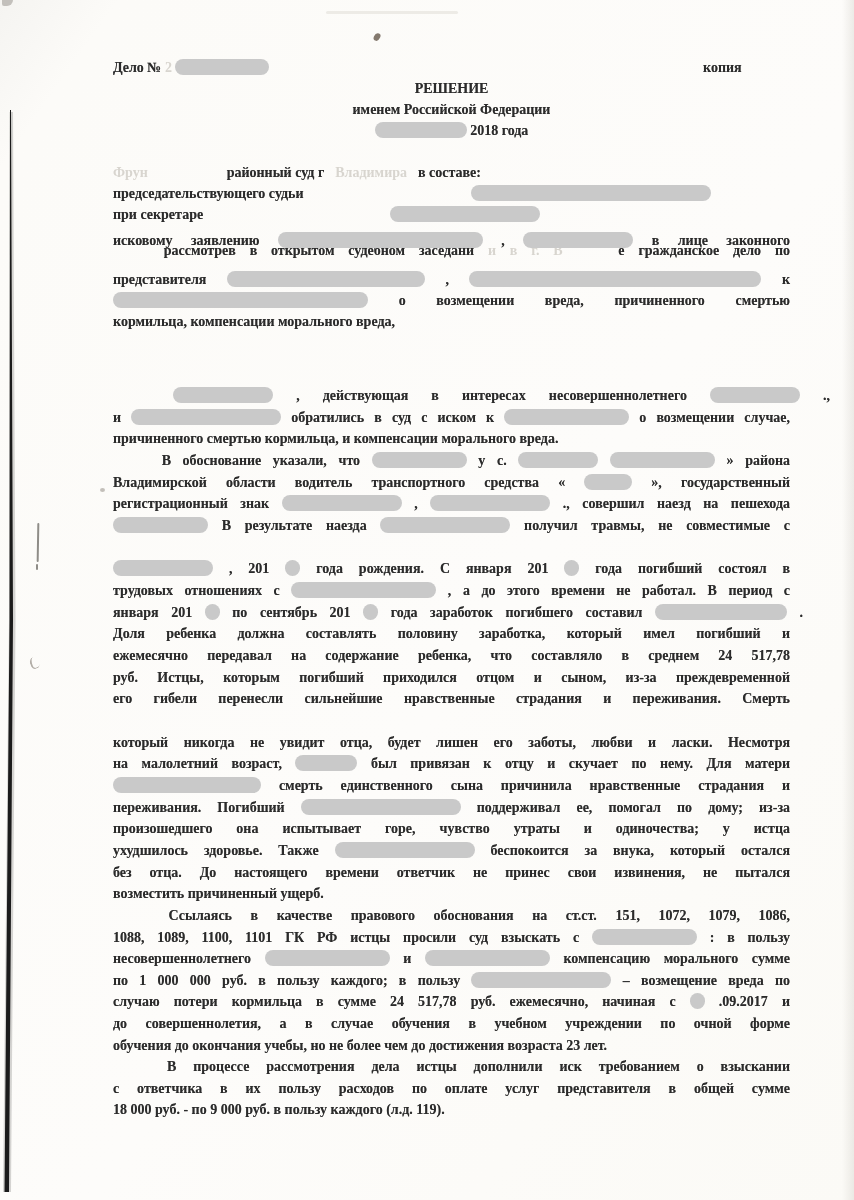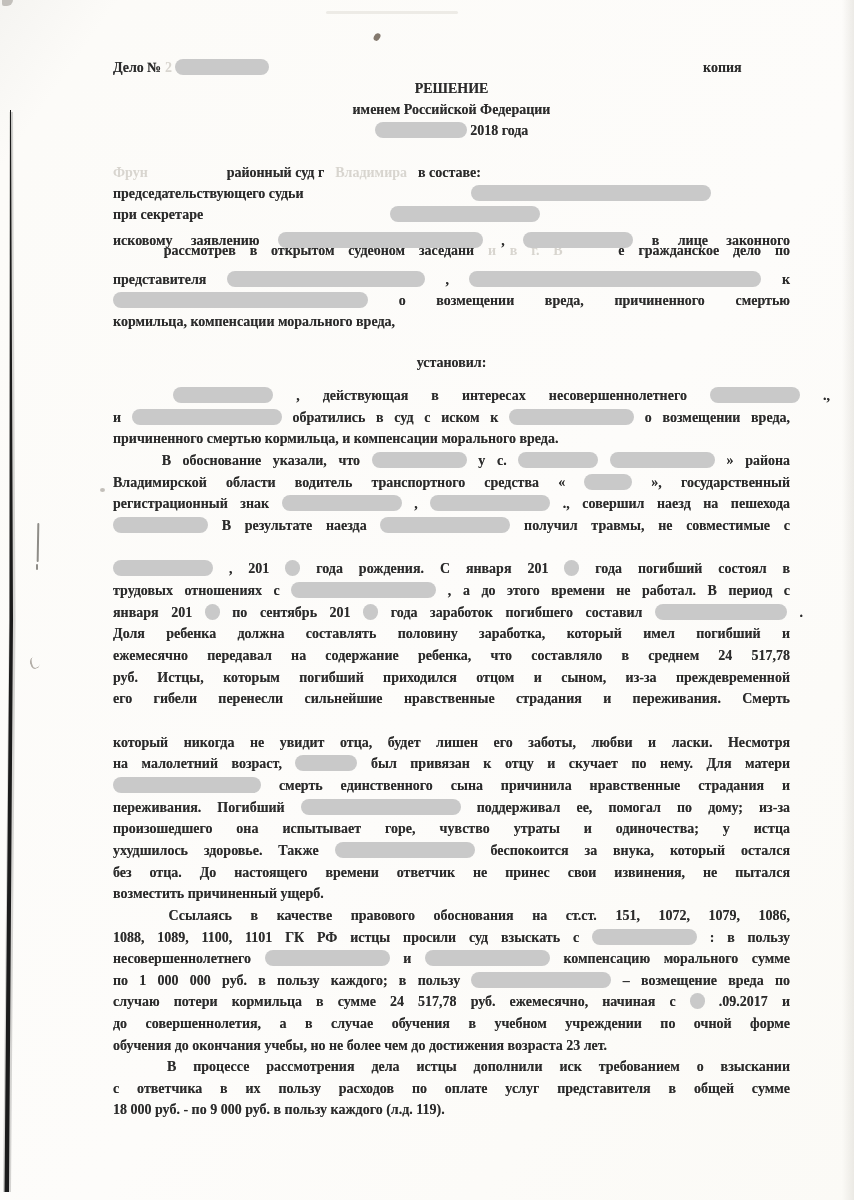--- a/index.html
+++ b/index.html
@@ -67,23 +67,22 @@
       <div class="line center" style="top: 99px; left: 113px; width: 677px;"><span class="t">именем Российской Федерации</span></div>
       <div class="line center" style="top: 120px; left: 113px; width: 677px;"><span class="redact" style="width: 92px;"></span> <span class="t">2018 года</span></div>
       <div class="line left" style="top: 162px; left: 113px; width: 677px;"><span class="faint">Фрун</span> <span class="gap" style="width: 72px;"></span> <span class="t">районный суд г</span> <span class="gap" style="width: 4px;"></span> <span class="faint">Владимира</span> <span class="gap" style="width: 4px;"></span> <span class="t">в составе:</span></div>
       <div class="line left" style="top: 183px; left: 113px; width: 677px;"><span class="t">председательствующего судьи</span> <span class="gap" style="width: 160px;"></span> <span class="redact" style="width: 240px;"></span></div>
       <div class="line left" style="top: 204px; left: 113px; width: 677px;"><span class="t">при секретаре</span> <span class="gap" style="width: 180px;"></span> <span class="redact" style="width: 150px;"></span></div>
       <div class="line justify" style="top: 240px; left: 113px; width: 677px;"><span class="gap" style="width: 37px;"></span> <span class="t">рассмотрев в открытом судебном заседани</span> <span class="faint">и в г. В</span> <span class="gap" style="width: 28px;"></span> <span class="t">е гражданское дело по</span></div>
       <div class="line justify" style="top: 230px; left: 113px; width: 677px;"><span class="t">исковому заявлению</span> <span class="redact" style="width: 205px;"></span> <span class="t">,</span> <span class="redact" style="width: 110px;"></span> <span class="t">в лице законного</span></div>
       <div class="line justify" style="top: 269px; left: 113px; width: 677px;"><span class="t">представителя</span> <span class="redact" style="width: 198px;"></span> <span class="t">,</span> <span class="redact" style="width: 292px;"></span> <span class="t">к</span></div>
       <div class="line justify" style="top: 290px; left: 113px; width: 677px;"><span class="redact" style="width: 255px;"></span> <span class="t">о возмещении вреда, причиненного смертью</span></div>
       <div class="line left" style="top: 311px; left: 113px; width: 677px;"><span class="t">кормильца, компенсации морального вреда,</span></div>
-      <div class="line center" style="top: 352px; left: 113px; width: 677px;"><span class="t">установил:</span></div>
       <div class="line justify" style="top: 385px; left: 113px; width: 717px;"><span class="gap" style="width: 37px;"></span> <span class="redact" style="width: 100px;"></span> <span class="t">, действующая в интересах несовершеннолетнего</span> <span class="redact" style="width: 90px;"></span> <span class="t">.,</span></div>
-      <div class="line justify" style="top: 407px; left: 113px; width: 677px;"><span class="t">и</span> <span class="redact" style="width: 150px;"></span> <span class="t">обратились в суд с иском к</span> <span class="redact" style="width: 125px;"></span> <span class="t">о возмещении вреда,</span></div>
+      <div class="line justify" style="top: 407px; left: 113px; width: 677px;"><span class="t">и</span> <span class="redact" style="width: 150px;"></span> <span class="t">обратились в суд с иском к</span> <span class="redact" style="width: 125px;"></span> <span class="t">о возмещении случае,</span></div>
       <div class="line left" style="top: 428px; left: 113px; width: 677px;"><span class="t">причиненного смертью кормильца, и компенсации морального вреда.</span></div>
       <div class="line justify" style="top: 450px; left: 113px; width: 677px;"><span class="gap" style="width: 37px;"></span> <span class="t">В обоснование указали, что</span> <span class="redact" style="width: 95px;"></span> <span class="t">у с.</span> <span class="redact" style="width: 80px;"></span> <span class="redact" style="width: 105px;"></span> <span class="t">» района</span></div>
       <div class="line justify" style="top: 472px; left: 113px; width: 677px;"><span class="t">Владимирской области водитель транспортного средства «</span> <span class="redact" style="width: 48px;"></span> <span class="t">», государственный</span></div>
       <div class="line justify" style="top: 493px; left: 113px; width: 677px;"><span class="t">регистрационный знак</span> <span class="redact" style="width: 120px;"></span> <span class="t">,</span> <span class="redact" style="width: 120px;"></span> <span class="t">., совершил наезд на пешехода</span></div>
       <div class="line justify" style="top: 515px; left: 113px; width: 677px;"><span class="redact" style="width: 95px;"></span> <span class="t">В результате наезда</span> <span class="redact" style="width: 130px;"></span> <span class="t">получил травмы, не совместимые с</span></div>
       <div class="line justify" style="top: 558px; left: 113px; width: 677px;"><span class="redact" style="width: 100px;"></span> <span class="t">, 201</span> <span class="redact" style="width: 15px;"></span> <span class="t">года рождения. С января 201</span> <span class="redact" style="width: 15px;"></span> <span class="t">года погибший состоял в</span></div>
       <div class="line justify" style="top: 580px; left: 113px; width: 677px;"><span class="t">трудовых отношениях с</span> <span class="redact" style="width: 145px;"></span> <span class="t">, а до этого времени не работал. В период с</span></div>
       <div class="line justify" style="top: 602px; left: 113px; width: 690px;"><span class="t">января 201</span> <span class="redact" style="width: 15px;"></span> <span class="t">по сентябрь 201</span> <span class="redact" style="width: 15px;"></span> <span class="t">года заработок погибшего составил</span> <span class="redact" style="width: 132px;"></span> <span class="t">.</span></div>
       <div class="line justify" style="top: 623px; left: 113px; width: 677px;"><span class="t">Доля ребенка должна составлять половину заработка, который имел погибший и</span></div>
       <div class="line justify" style="top: 645px; left: 113px; width: 677px;"><span class="t">ежемесячно передавал на содержание ребенка, что составляло в среднем 24&nbsp;517,78</span></div>

